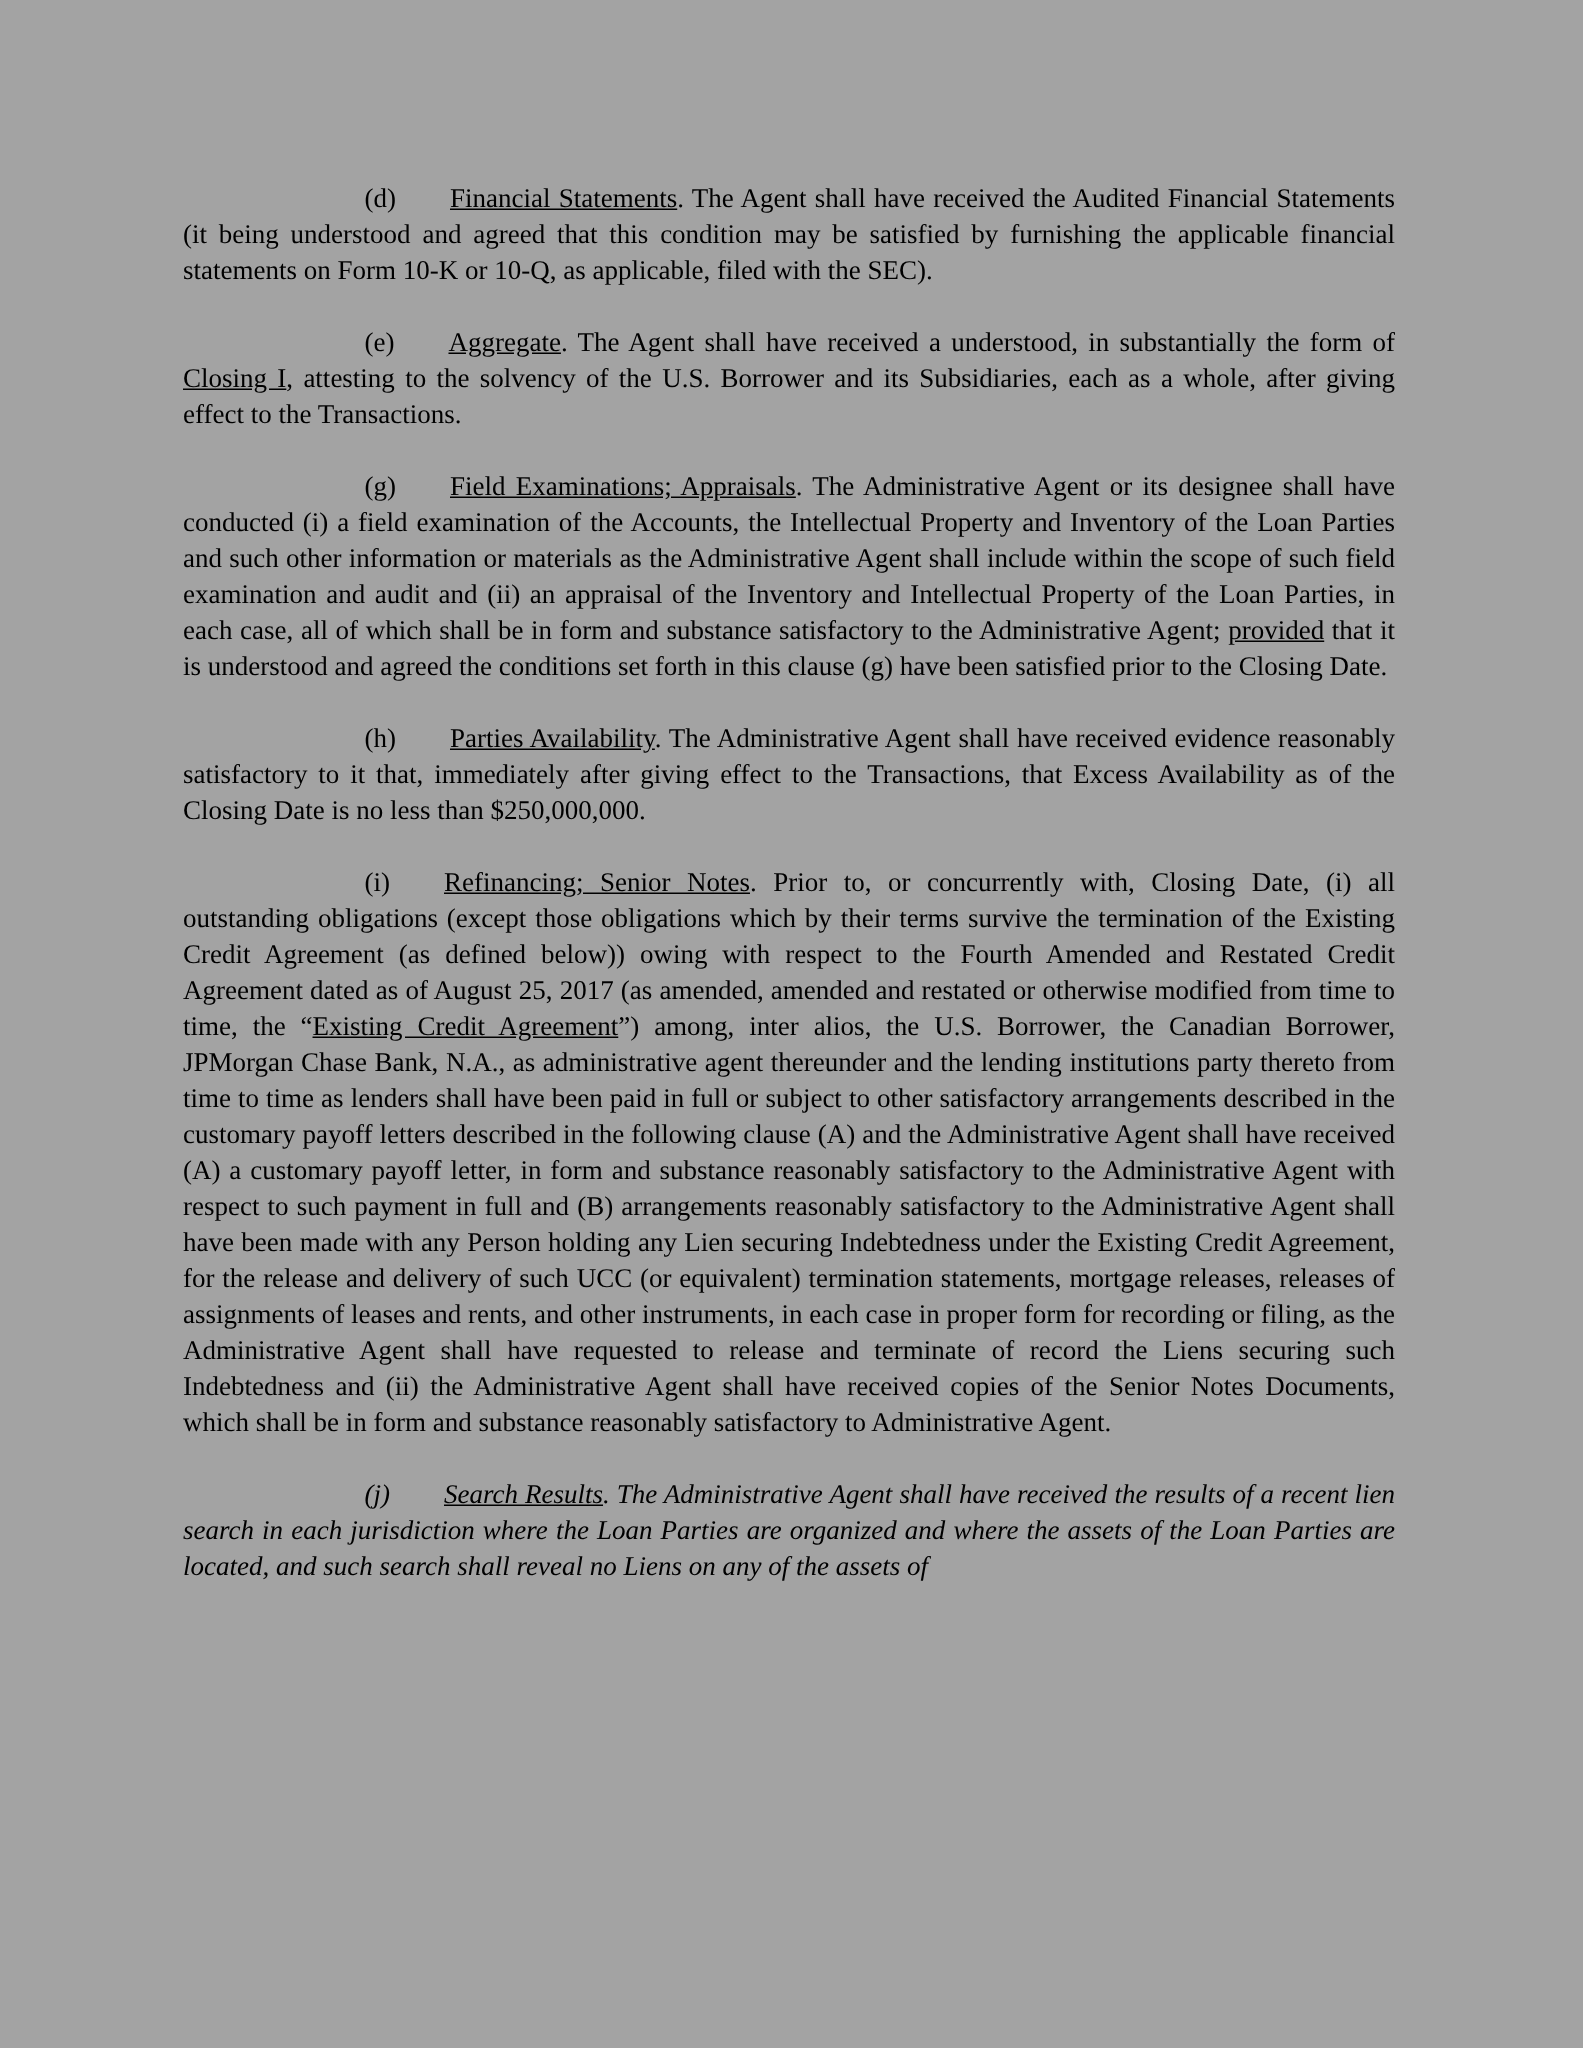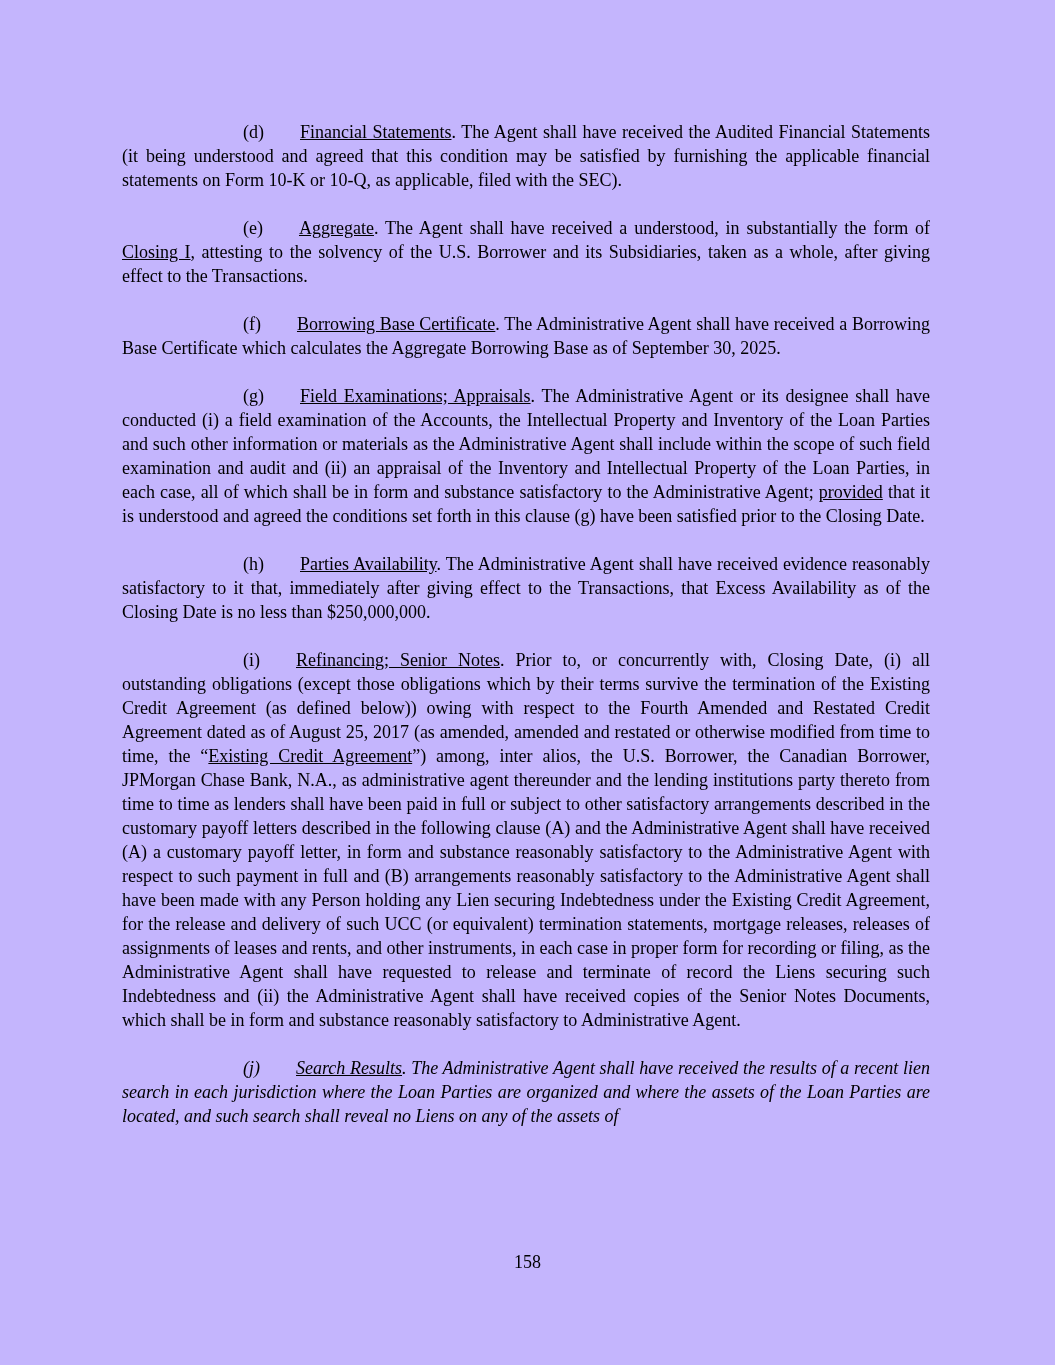--- a/index.html
+++ b/index.html
@@ -4,21 +4,21 @@
 <style>
   html, body {
     margin: 0;
     padding: 0;
     background: #ffffff;
   }
   .sheet {
     position: relative;
     width: 1055px;
     height: 1365px;
-    background: #c4b5fd;
+    background: #a3a3a3;
     color: #000000;
     font-family: "Liberation Serif", "DejaVu Serif", serif;
   }
   .doc-body {
     position: absolute;
     left: 122px;
     top: 120px;
     width: 808px;
     font-size: 18px;
     line-height: 24px;
@@ -50,28 +50,26 @@
   }
 </style>
 </head>
 <body>
 
 <div class="sheet">
   <div class="doc-body">
 
     <p class="para"><span>(d)</span><span class="tab"></span><span class="u">Financial Statements</span><span>. The Agent shall have received the Audited Financial Statements (it being understood and agreed that this condition may be satisfied by furnishing the applicable financial statements on Form 10-K or 10-Q, as applicable, filed with the SEC).</span></p>
 
-    <p class="para"><span>(e)</span><span class="tab"></span><span class="u">Aggregate</span><span>. The Agent shall have received a understood, in substantially the form of </span><span class="u">Closing I</span><span>, attesting to the solvency of the U.S. Borrower and its Subsidiaries, taken as a whole, after giving effect to the Transactions.</span></p>
+    <p class="para"><span>(e)</span><span class="tab"></span><span class="u">Aggregate</span><span>. The Agent shall have received a understood, in substantially the form of </span><span class="u">Closing I</span><span>, attesting to the solvency of the U.S. Borrower and its Subsidiaries, each as a whole, after giving effect to the Transactions.</span></p>
 
-    <p class="para"><span>(f)</span><span class="tab"></span><span class="u">Borrowing Base Certificate</span><span>. The Administrative Agent shall have received a Borrowing Base Certificate which calculates the Aggregate Borrowing Base as of September 30, 2025.</span></p>
 
     <p class="para"><span>(g)</span><span class="tab"></span><span class="u">Field Examinations; Appraisals</span><span>.  The Administrative Agent or its designee shall have conducted (i) a field examination of the Accounts, the Intellectual Property and Inventory of the Loan Parties and such other information or materials as the Administrative Agent shall include within the scope of such field examination and audit and (ii) an appraisal of the Inventory and Intellectual Property of the Loan Parties, in each case, all of which shall be in form and substance satisfactory to the Administrative Agent; </span><span class="u">provided</span><span> that it is understood and agreed the conditions set forth in this clause (g) have been satisfied prior to the Closing Date.</span></p>
 
     <p class="para"><span>(h)</span><span class="tab"></span><span class="u">Parties Availability</span><span>. The Administrative Agent shall have received evidence reasonably satisfactory to it that, immediately after giving effect to the Transactions, that Excess Availability as of the Closing Date is no less than $250,000,000.</span></p>
 
     <p class="para"><span>(i)</span><span class="tab"></span><span class="u">Refinancing; Senior Notes</span><span>.  Prior to, or concurrently with, Closing Date, (i) all outstanding obligations (except those obligations which by their terms survive the termination of the Existing Credit Agreement (as defined below)) owing with respect to the Fourth Amended and Restated Credit Agreement dated as of August 25, 2017 (as amended, amended and restated or otherwise modified from time to time, the “</span><span class="u">Existing Credit Agreement</span><span>”) among, inter alios, the U.S. Borrower, the Canadian Borrower, JPMorgan Chase Bank, N.A., as administrative agent thereunder and the lending institutions party thereto from time to time as lenders shall have been paid in full or subject to other satisfactory arrangements described in the customary payoff letters described in the following clause (A) and the Administrative Agent shall have received (A) a customary payoff letter, in form and substance reasonably satisfactory to the Administrative Agent with respect to such payment in full and (B) arrangements reasonably satisfactory to the Administrative Agent shall have been made with any Person holding any Lien securing Indebtedness under the Existing Credit Agreement, for the release and delivery of such UCC (or equivalent) termination statements, mortgage releases, releases of assignments of leases and rents, and other instruments, in each case in proper form for recording or filing, as the Administrative Agent shall have requested to release and terminate of record the Liens securing such Indebtedness and (ii) the Administrative Agent shall have received copies of the Senior Notes Documents, which shall be in form and substance reasonably satisfactory to Administrative Agent.</span></p>
 
     <p class="para"><span>(j)</span><span class="tab"></span><span class="u">Search Results</span><span>.  The Administrative Agent shall have received the results of a recent lien search in each jurisdiction where the Loan Parties are organized and where the assets of the Loan Parties are located, and such search shall reveal no Liens on any of the assets of</span></p>
 
   </div>
 
-  <div class="page-footer">158</div>
 </div>
 
 </body></html>

